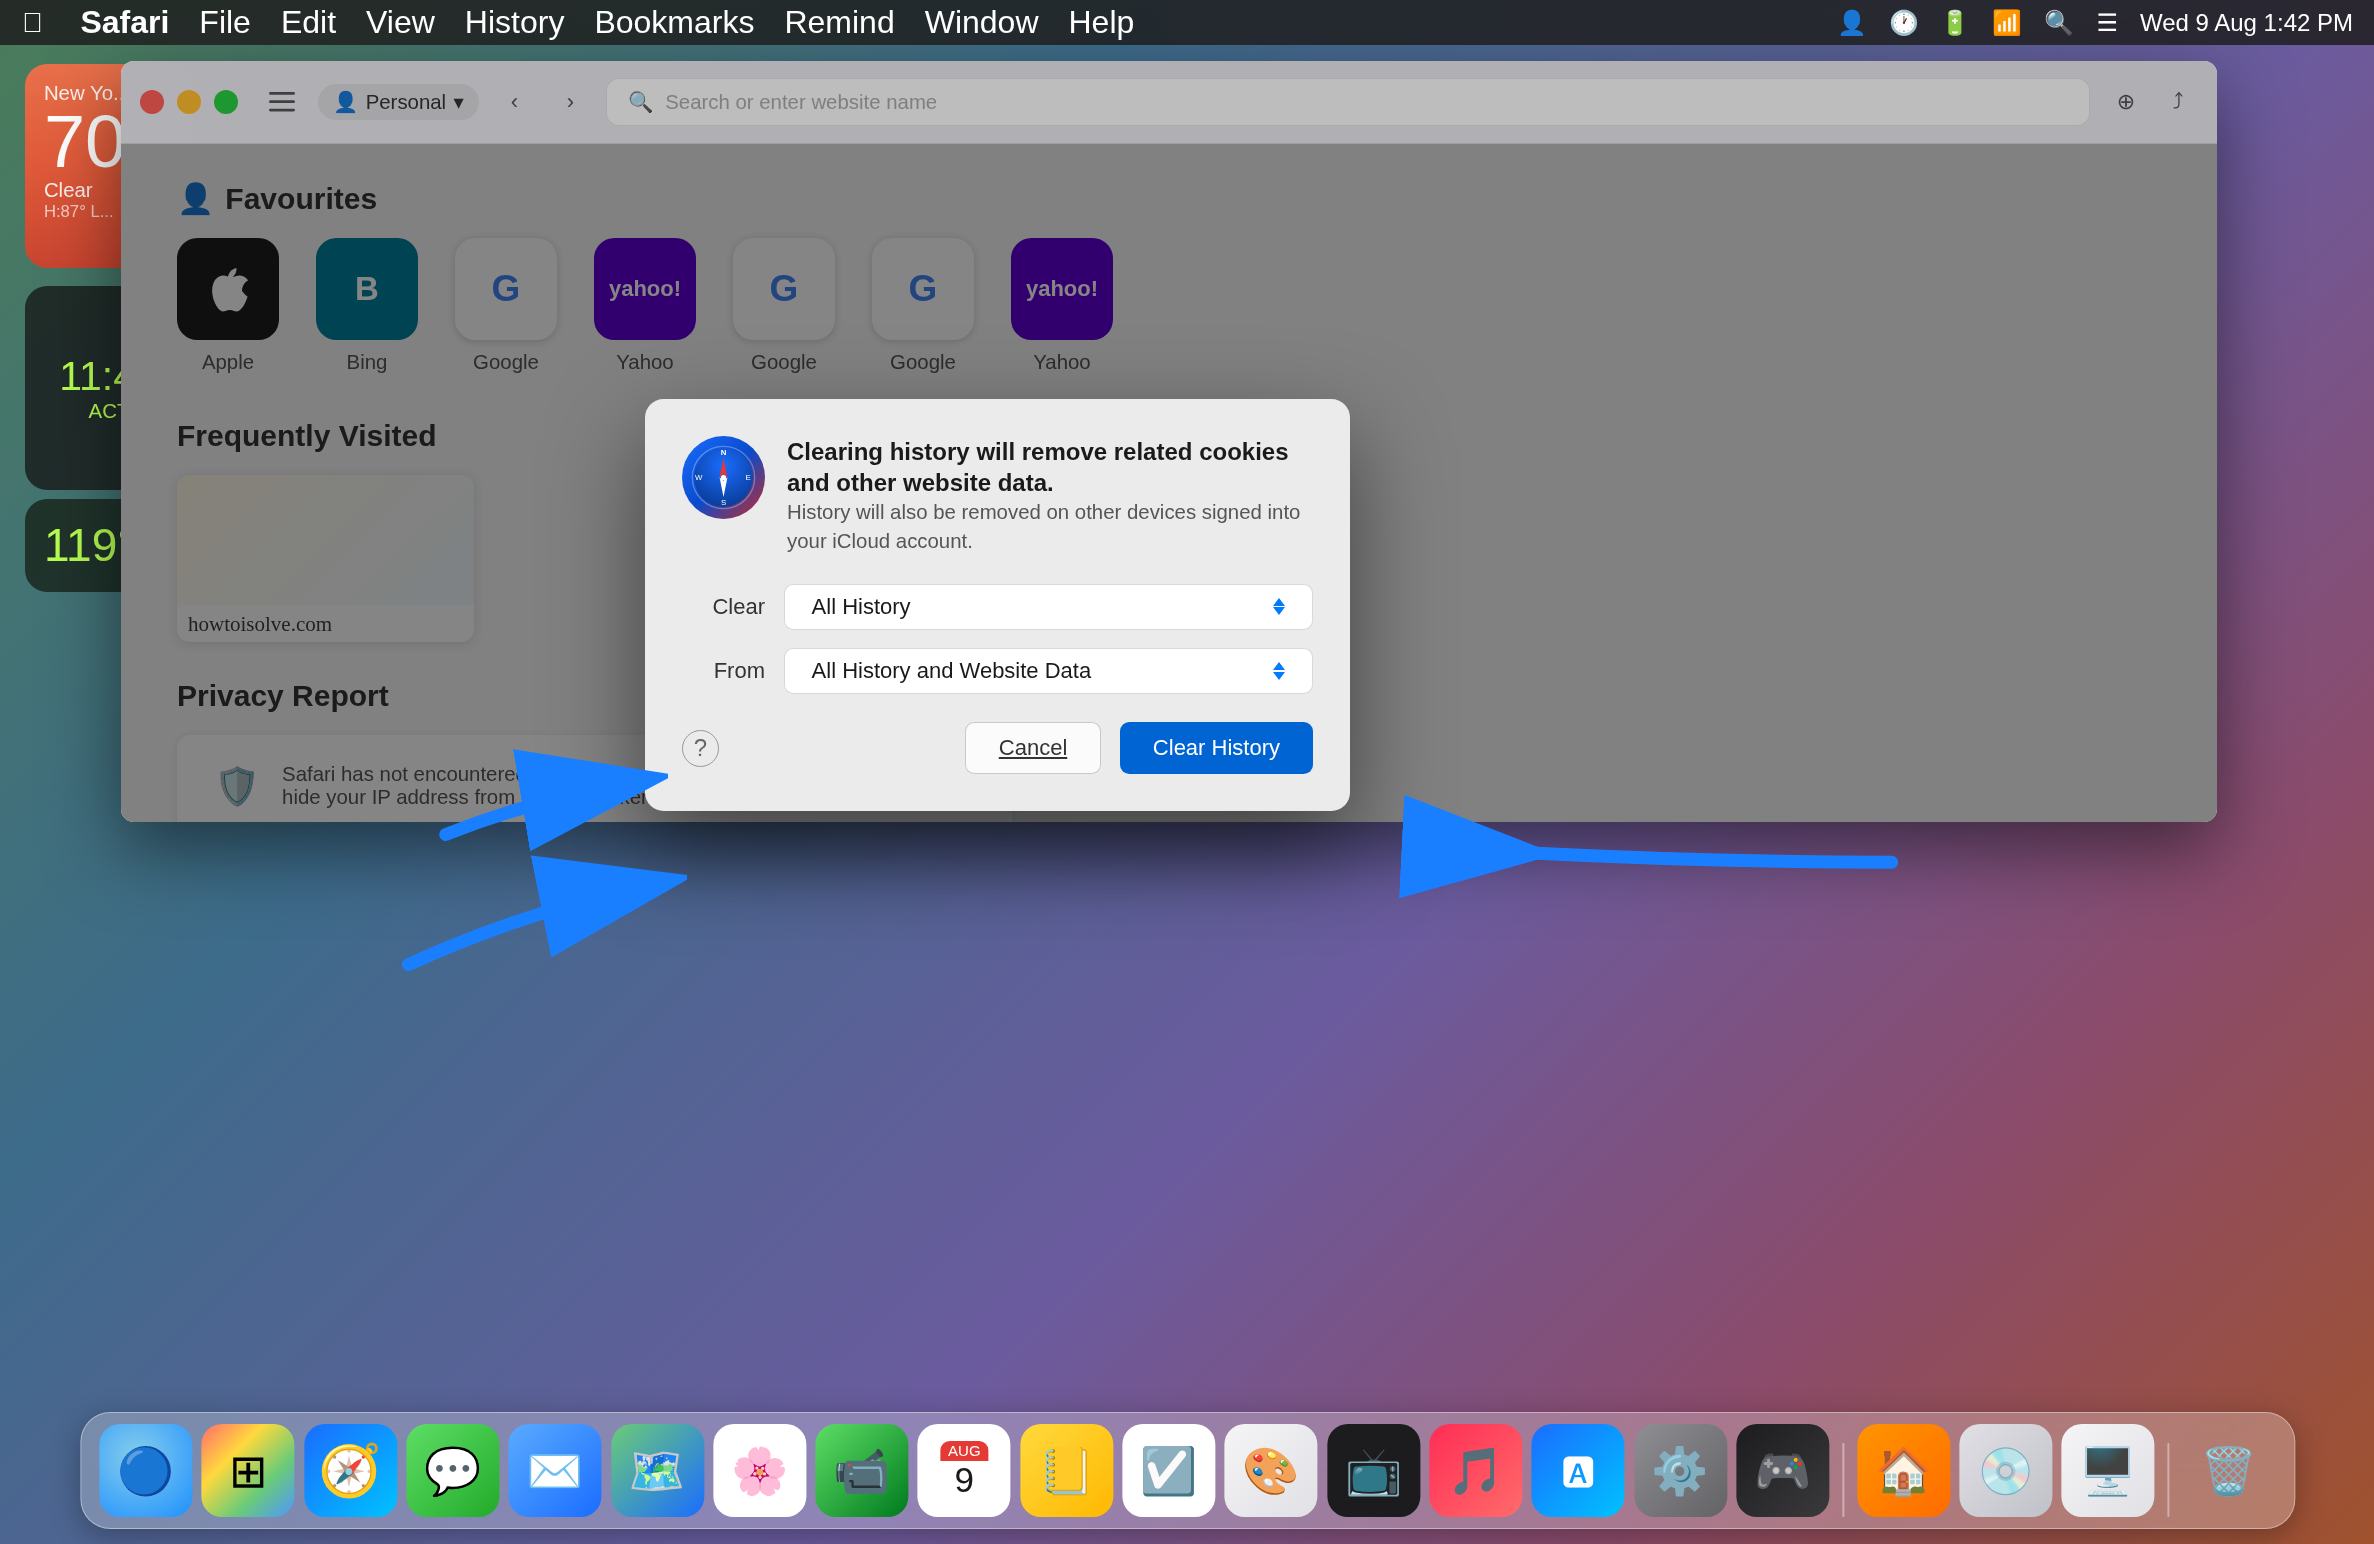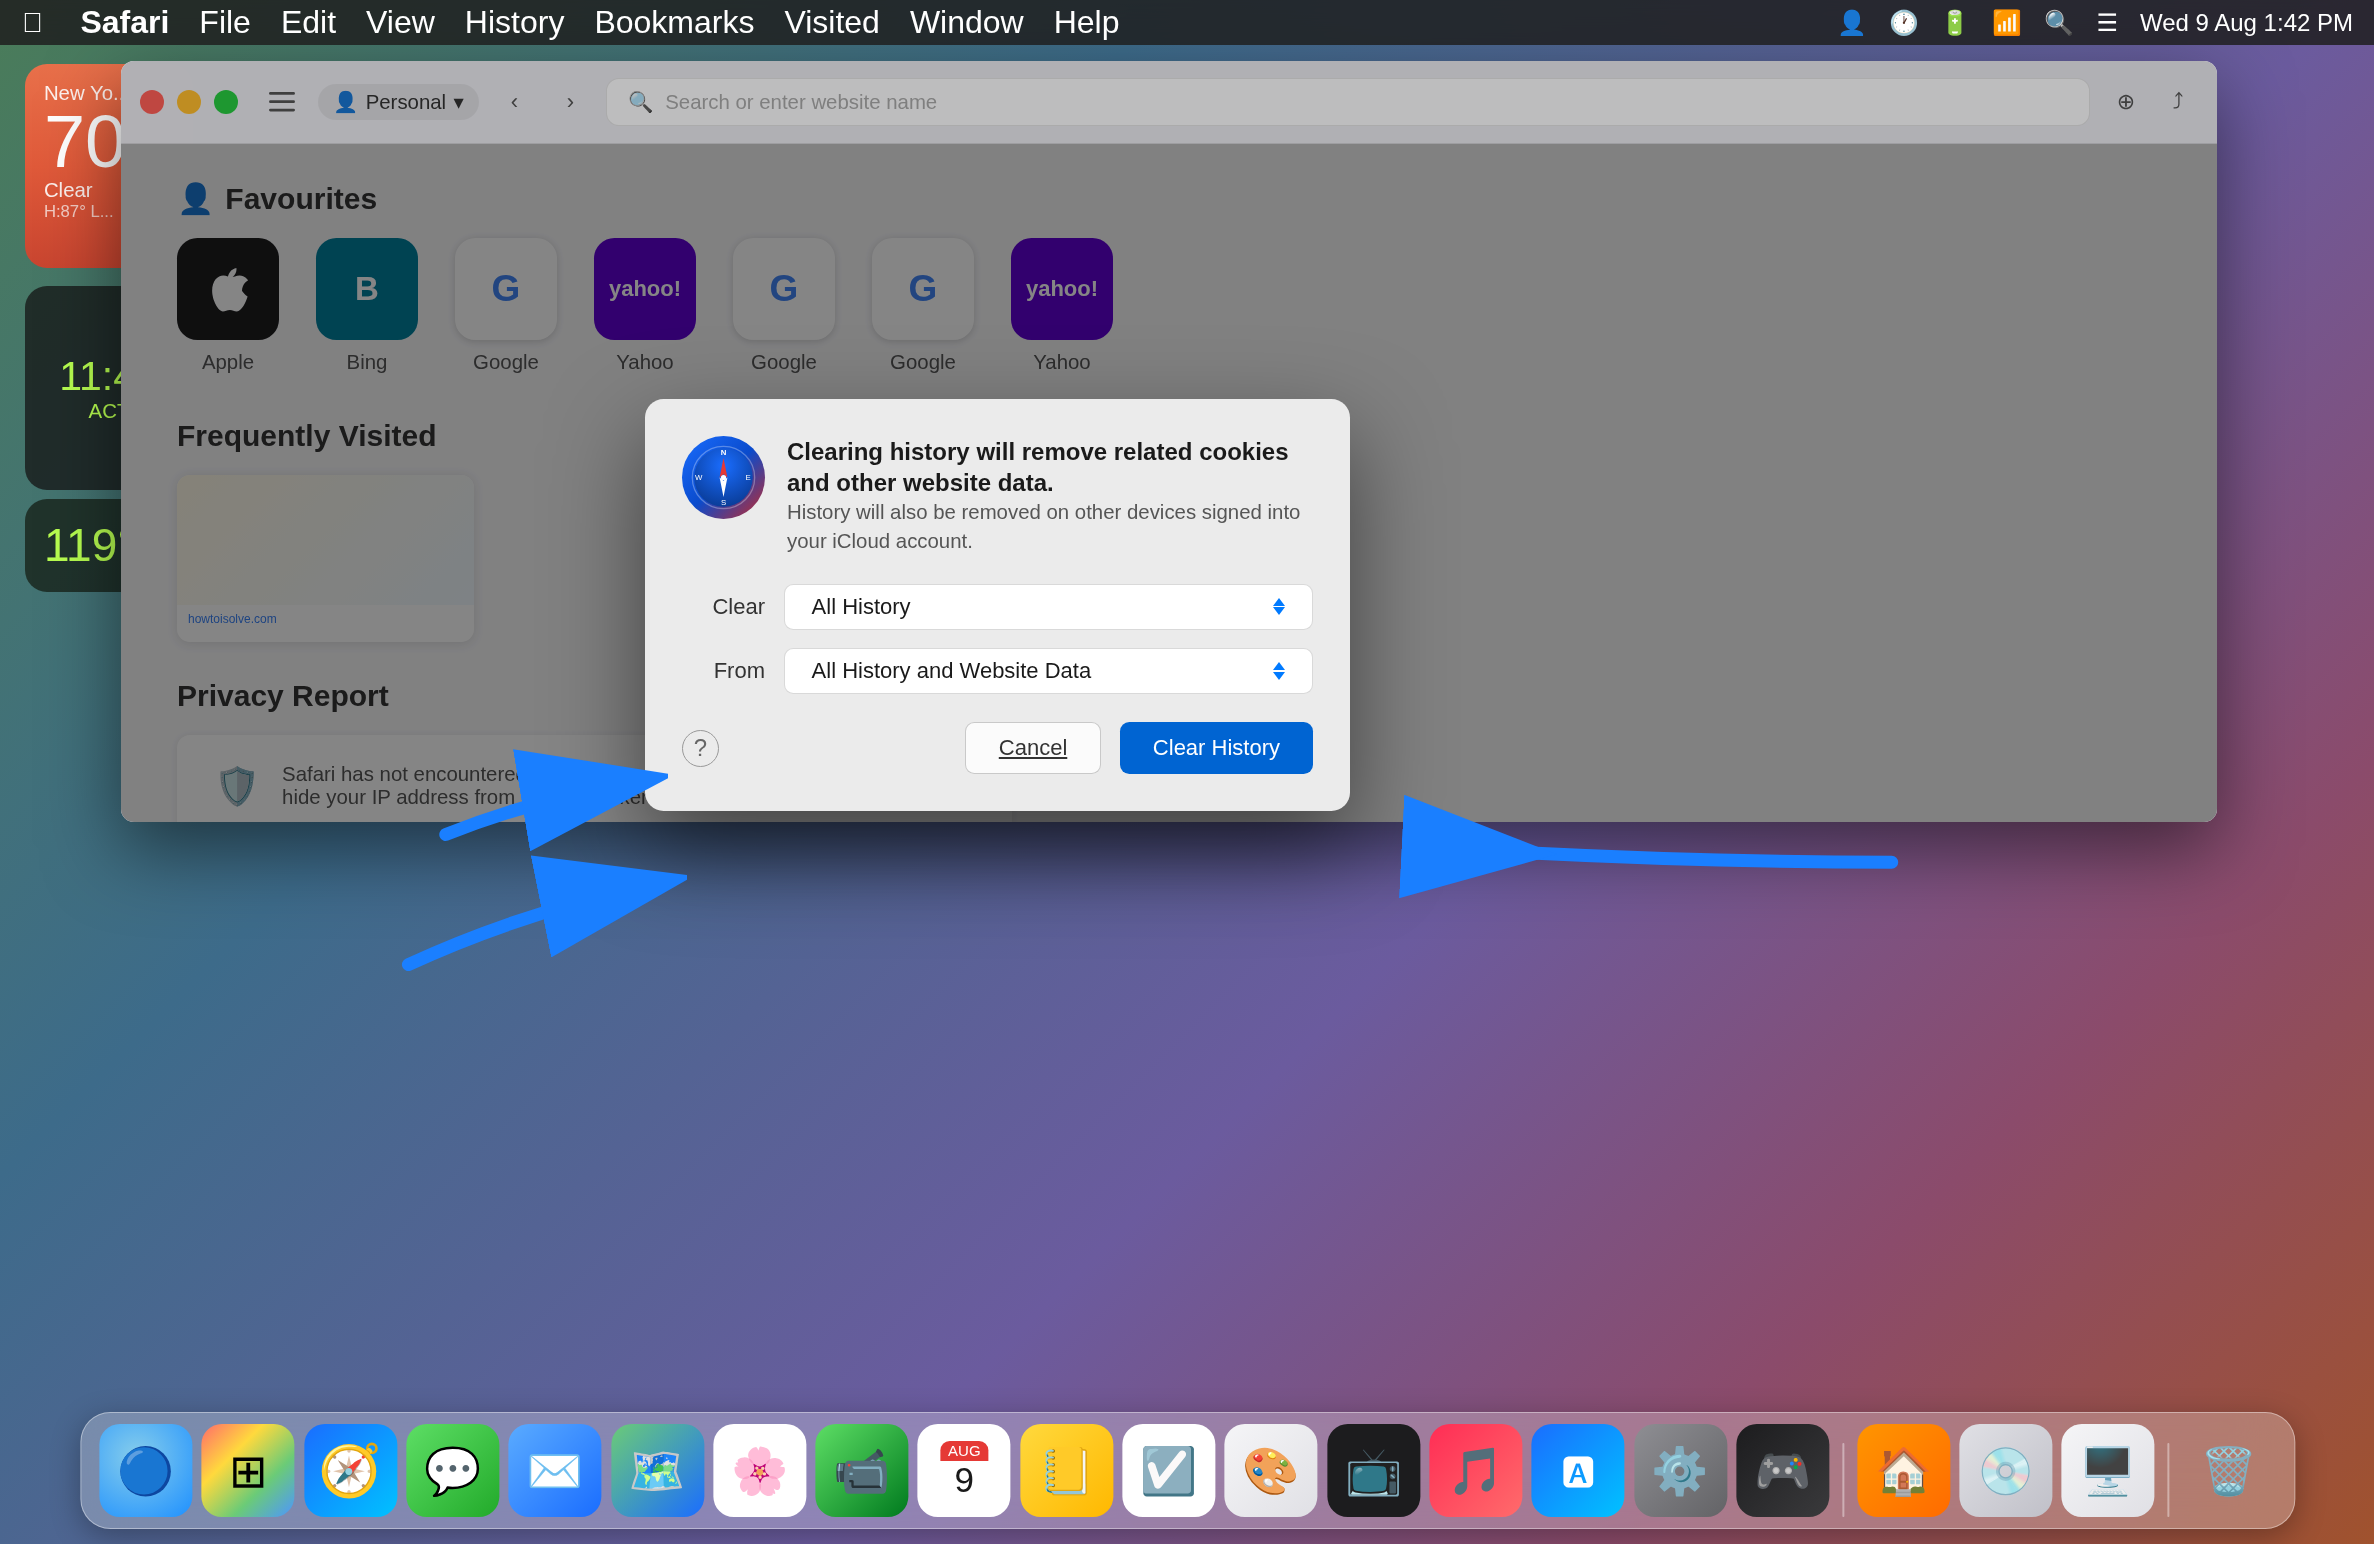--- a/index.html
+++ b/index.html
@@ -260,23 +260,24 @@
       background: white;
       border-radius: 13px;
       overflow: hidden;
       box-shadow: 0 1.9px 11px rgba(0,0,0,0.1);
     }
     .fv-card-inner {
       background: linear-gradient(135deg, #fff9e6 0%, #f0f8ff 100%);
       height: 130px;
     }
     .fv-card-label {
-      font-size: 12px;
-      color: #3b82f6;
+      font-size: 21px;
+      color: #404040;
       padding: 7.4px 11px;
+      font-family: Liberation Serif, serif;
     }
 
     .privacy-section {
       margin-bottom: 37px;
     }
     .privacy-card {
       background: white;
       border-radius: 13px;
       padding: 28px 37px;
       display: flex;
@@ -472,21 +473,21 @@
 
 <div class="menubar">
   <div class="menubar-left">
     <span class="menubar-item menubar-apple"></span>
     <span class="menubar-item menubar-app">Safari</span>
     <span class="menubar-item">File</span>
     <span class="menubar-item">Edit</span>
     <span class="menubar-item">View</span>
     <span class="menubar-item">History</span>
     <span class="menubar-item">Bookmarks</span>
-    <span class="menubar-item">Visited</span>
+    <span class="menubar-item">Remind</span>
     <span class="menubar-item">Window</span>
     <span class="menubar-item">Help</span>
   </div>
   <div class="menubar-right">
     <span>👤</span>
     <span>🕐</span>
     <span>🔋</span>
     <span>📶</span>
     <span>🔍</span>
     <span>☰</span>

